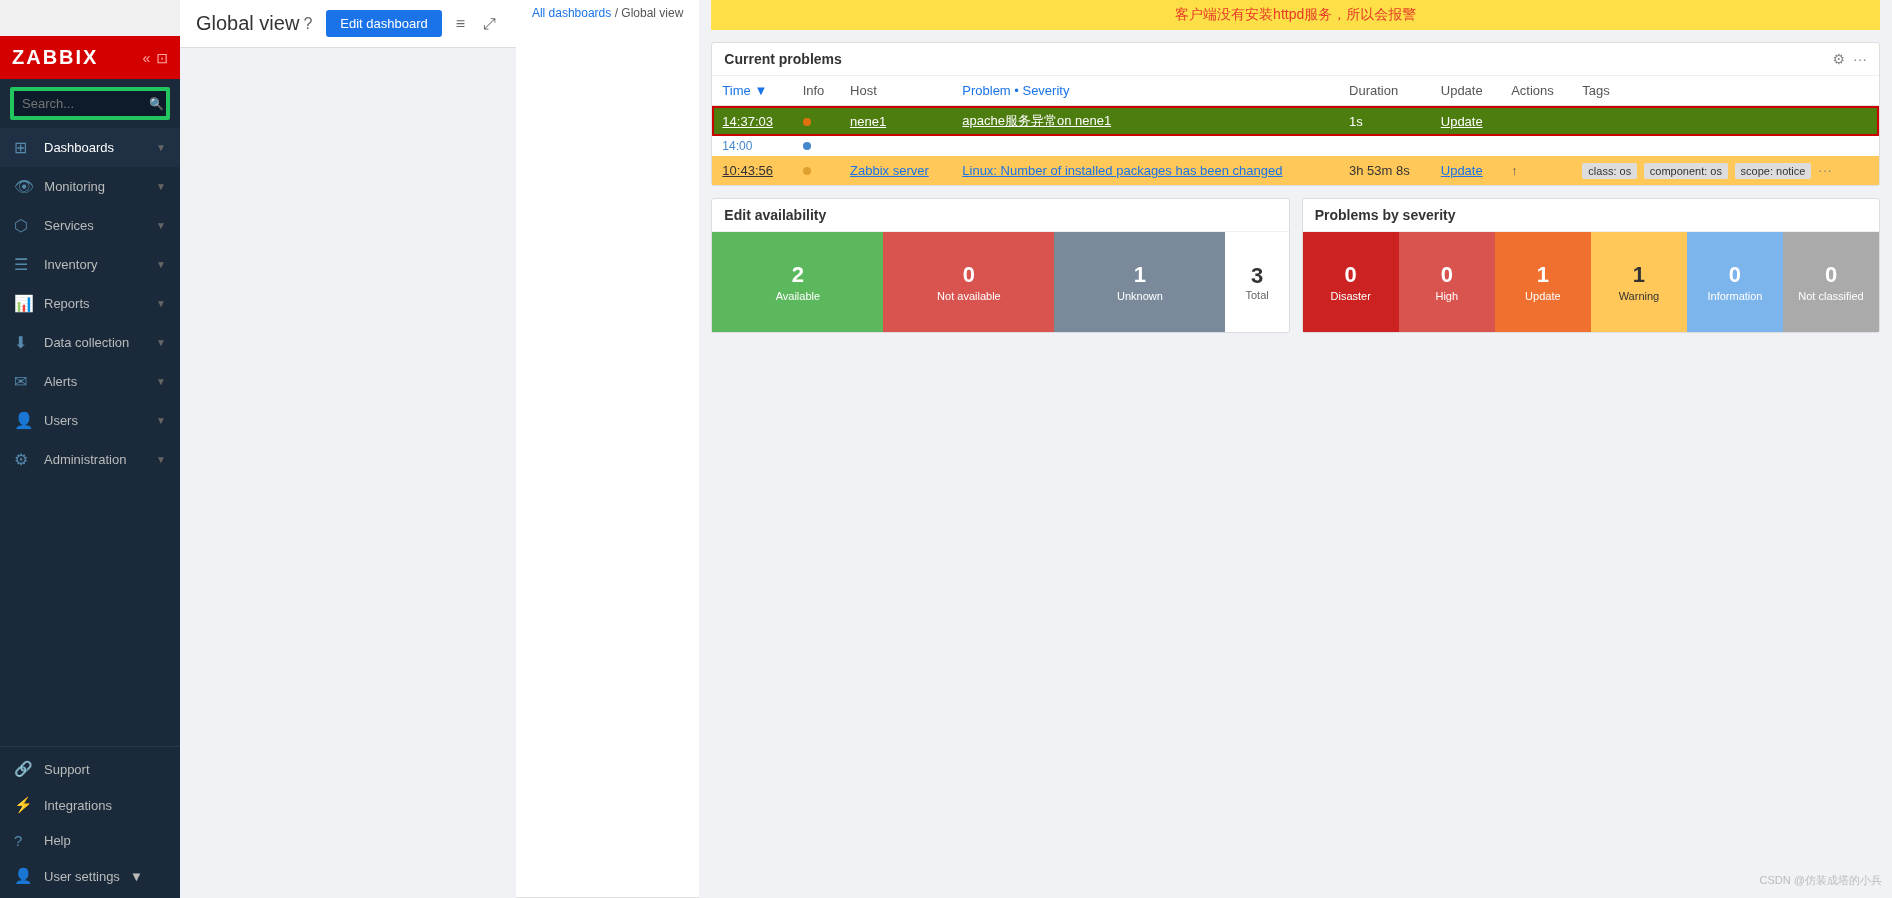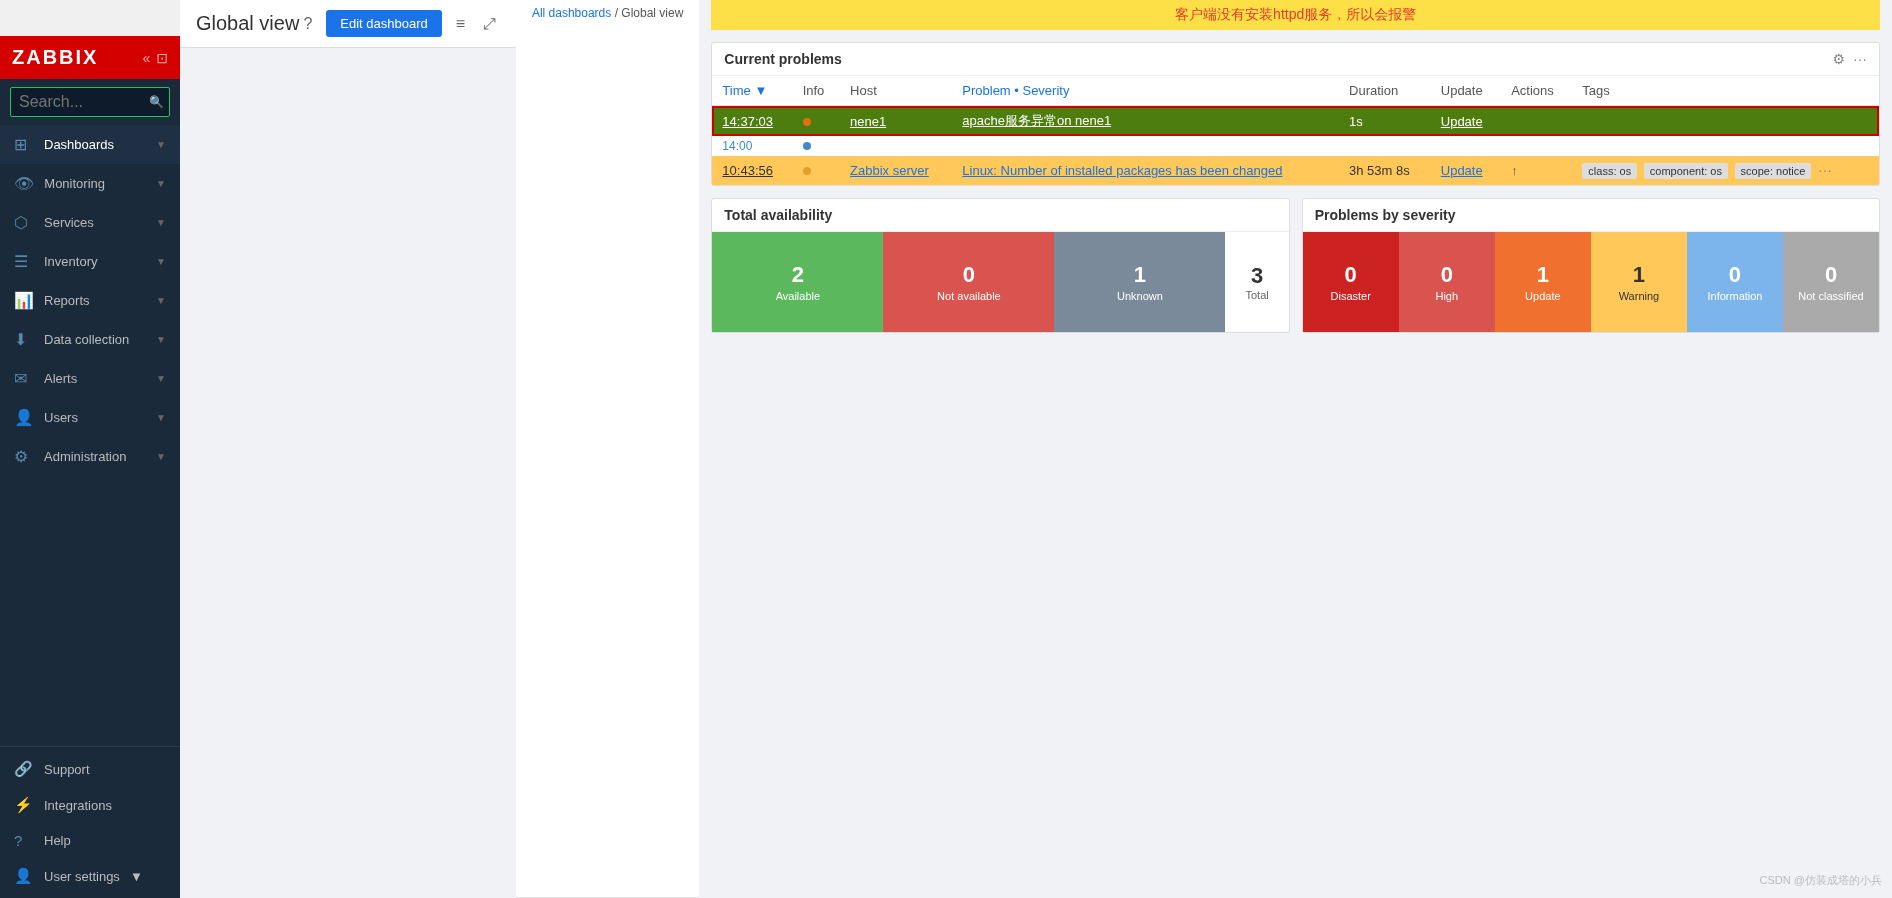--- a/index.html
+++ b/index.html
@@ -35,25 +35,25 @@
       color: #ffaaaa;
       font-size: 14px;
     }
     .sidebar-search {
       padding: 8px 10px;
       background: #1a2a3a;
     }
     .sidebar-search input {
       width: 100%;
       background: #0d1b2a;
-      border: 1px solid #22c55e;
+      border: 4px solid #22c55e;
       color: #aaa;
       padding: 5px 28px 5px 8px;
       border-radius: 2px;
-      font-size: 16px;
+      font-size: 13px;
     }
     .search-wrapper {
       position: relative;
     }
     .search-icon-inner {
       position: absolute;
       right: 6px;
       top: 50%;
       transform: translateY(-50%);
       color: #888;
@@ -515,21 +515,21 @@
               </td>
             </tr>
           </tbody>
         </table>
       </div>
     </div>
 
     <div class="bottom-widgets">
 
       <div class="bottom-widget">
-        <div class="bottom-widget-title">Total availability</div>
+        <div class="bottom-widget-title">Edit availability</div>
         <div class="host-availability-bars">
           <div class="avail-bar avail-green">
             <span class="avail-num">2</span>
             <span class="avail-label">Available</span>
           </div>
           <div class="avail-bar avail-red">
             <span class="avail-num">0</span>
             <span class="avail-label">Not available</span>
           </div>
           <div class="avail-bar avail-gray">

